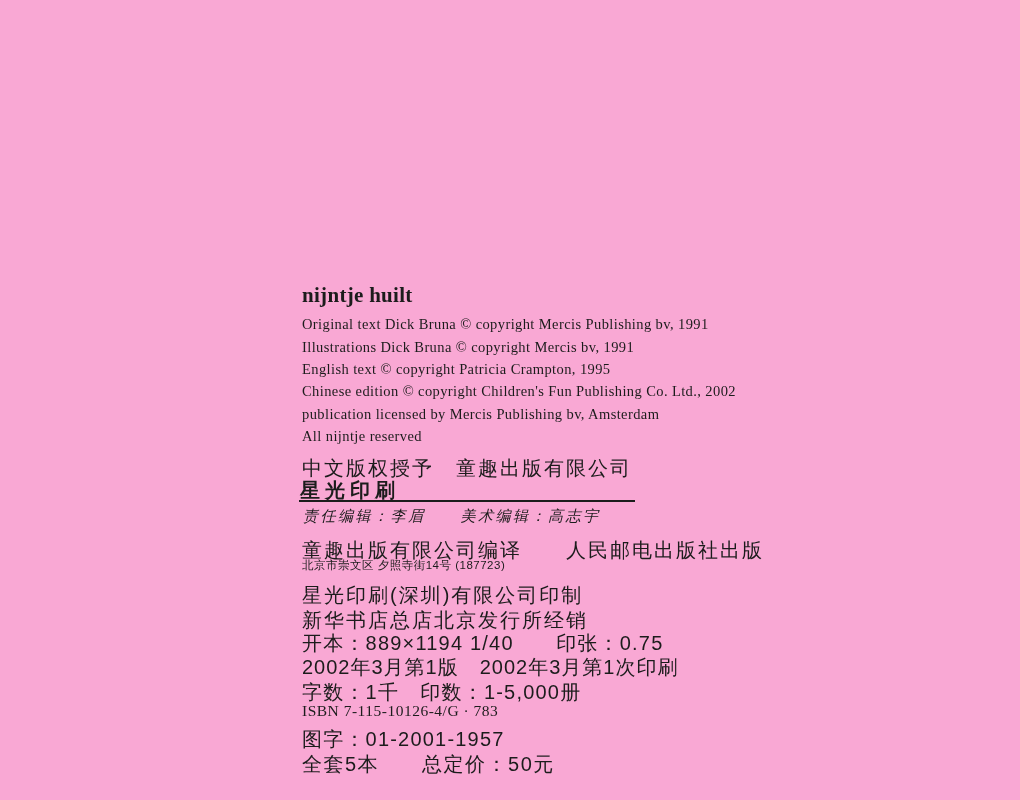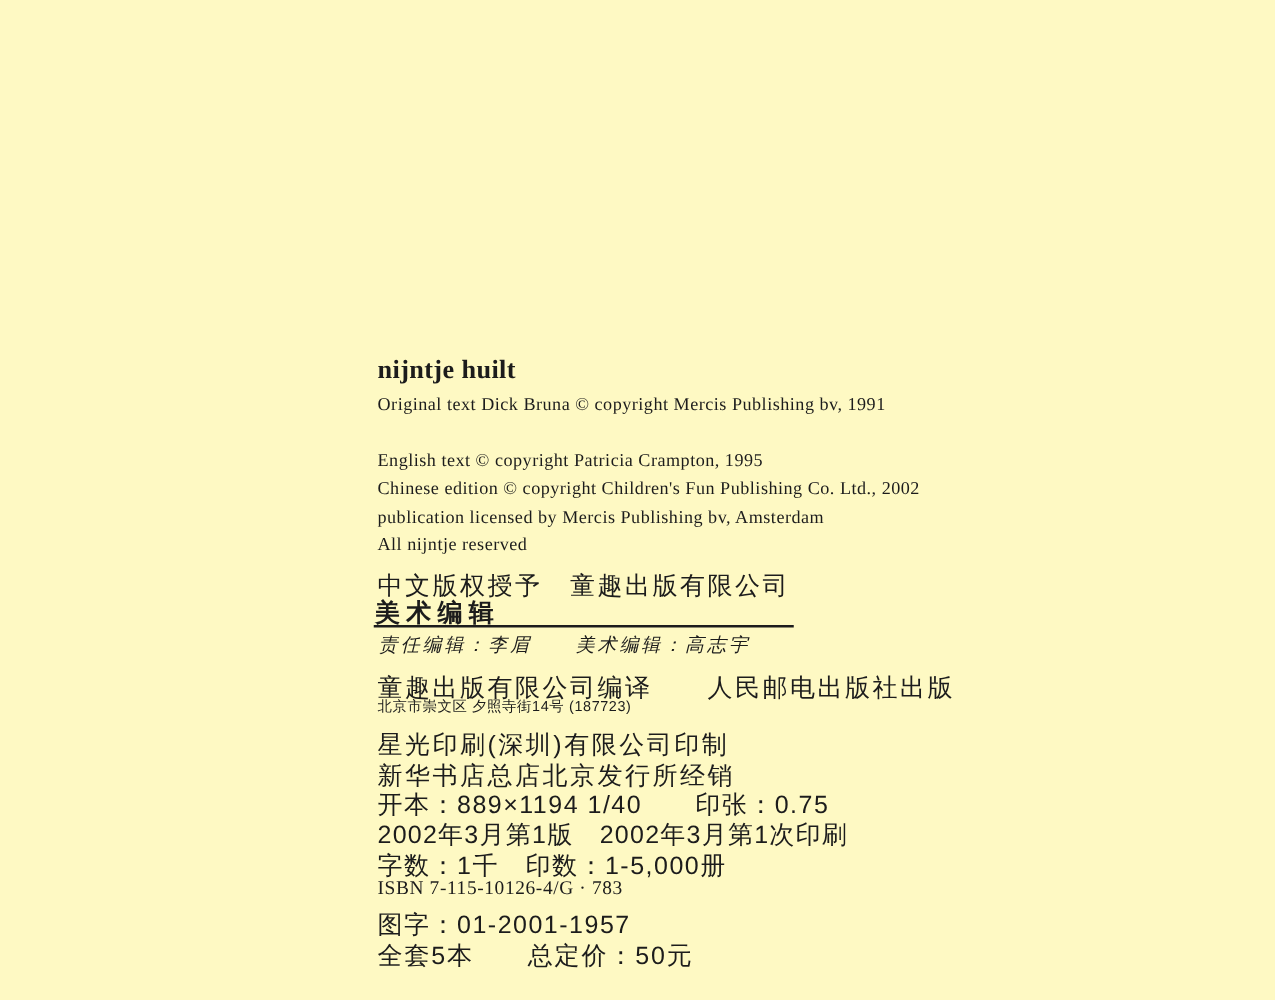--- a/index.html
+++ b/index.html
@@ -4,21 +4,21 @@
 <style>
   html, body {
     margin: 0;
     padding: 0;
     background: #ffffff;
   }
   .scan-page {
     position: relative;
     width: 1020px;
     height: 800px;
-    background: #fef9c3;
+    background: #f9a8d4;
     overflow: hidden;
     color: #1b1b1b;
   }
   .line {
     position: absolute;
     white-space: nowrap;
     color: #1c1c1c;
   }
   
   .en {
@@ -87,28 +87,29 @@
   .price        { top: 751px; left: 302px; letter-spacing: 1.5px; }
 </style>
 </head>
 <body>
 
 <div class="scan-page">
 
   <div class="line dutch-title">nijntje huilt</div>
 
   <div class="line en c1">Original text Dick Bruna © copyright Mercis Publishing bv, 1991</div>
+  <div class="line en c2">Illustrations Dick Bruna © copyright Mercis bv, 1991</div>
   <div class="line en c3">English text © copyright Patricia Crampton, 1995</div>
   <div class="line en c4">Chinese edition © copyright Children's Fun Publishing Co. Ltd., 2002</div>
   <div class="line en c5">publication licensed by Mercis Publishing bv, Amsterdam</div>
   <div class="line en c6">All nijntje reserved</div>
 
   <div class="line zh zh-license">中文版权授予　童趣出版有限公司</div>
 
-  <div class="line zh-title">美术编辑</div>
+  <div class="line zh-title">星光印刷</div>
   <div class="title-rule"></div>
 
   <div class="line zh editors">责任编辑：李眉　　美术编辑：高志宇</div>
   <div class="line zh publisher">童趣出版有限公司编译　　人民邮电出版社出版</div>
   <div class="line zh-small address">北京市崇文区 夕照寺街14号 (187723)</div>
   <div class="line zh printer">星光印刷(深圳)有限公司印制</div>
   <div class="line zh distributor">新华书店总店北京发行所经销</div>
   <div class="line zh format">开本：889×1194 1/40　　印张：0.75</div>
   <div class="line zh edition">2002年3月第1版　2002年3月第1次印刷</div>
   <div class="line zh wordcount">字数：1千　印数：1-5,000册</div>

